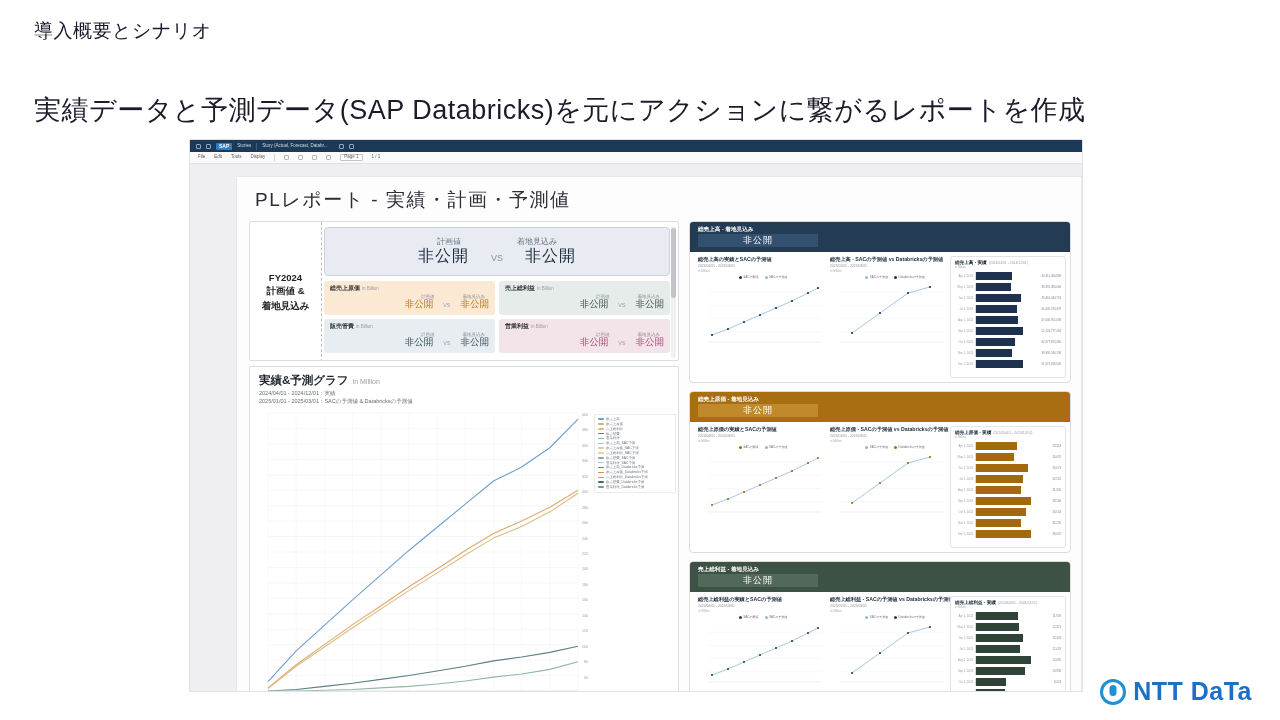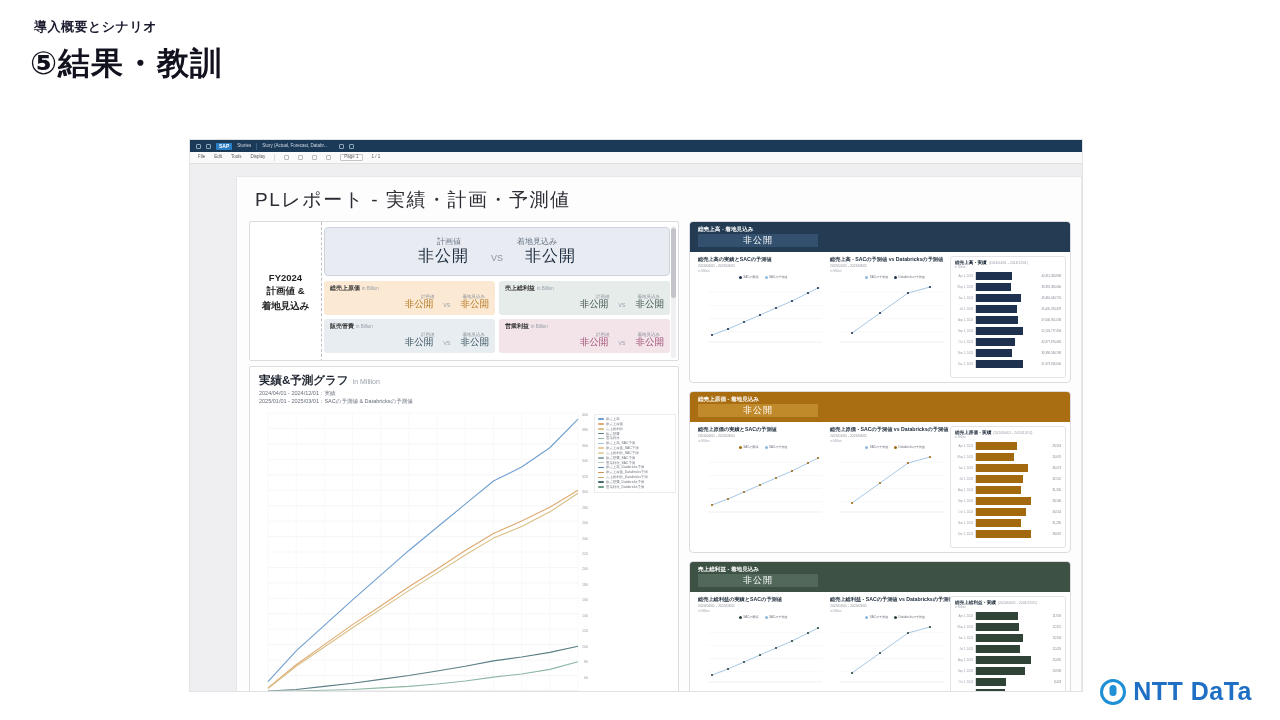--- a/index.html
+++ b/index.html
@@ -9,21 +9,21 @@
     width: 1280px; height: 720px;
     overflow: hidden;
     background: #ffffff;
     font-family: "Liberation Sans", "DejaVu Sans", sans-serif;
   }
   #slide { position: relative; width: 1280px; height: 720px; background:#fff; }
 
   
   .hdr-kicker {
     position:absolute; left:34px; top:18px;
-    font-size:13px; font-weight:bold; color:#1a1a2e; letter-spacing:.5px;
+    font-size:19px; font-weight:normal; color:#1a1a2e; letter-spacing:.5px;
   }
   .hdr-title {
     position:absolute; left:30px; top:42px;
     font-size:32px; font-weight:bold; color:#12121f; letter-spacing:1px;
   }
   .hdr-sub {
     position:absolute; left:34px; top:92px;
     font-size:27px; font-weight:400; color:#1b1b2b; letter-spacing:.5px;
     white-space:nowrap;
   }
@@ -190,21 +190,21 @@
     width:7px; height:11px; background:#1f8fd6; border-radius:4px;
   }
   .ntt-text { font-size:25px; font-weight:bold; color:#1f6fc4; letter-spacing:.5px;text-align:right; }
 </style>
 </head>
 <body>
 
 <div id="slide">
 
   <div class="hdr-kicker">導入概要とシナリオ</div>
-  <div class="hdr-title">⑤結果・教訓</div>
+  <div class="hdr-sub">実績データと予測データ(SAP Databricks)を元にアクションに繋がるレポートを作成</div>
 
   <div id="shot">
 
     <div class="sap-bar">
       <div class="sap-icon"></div>
       <div class="sap-icon"></div>
       <div class="sap-logo">SAP</div>
       <div class="sap-tiny">Stories</div>
       <div class="sap-sep"></div>
       <div class="sap-tiny">Story (Actual, Forecast, Databr...</div>

